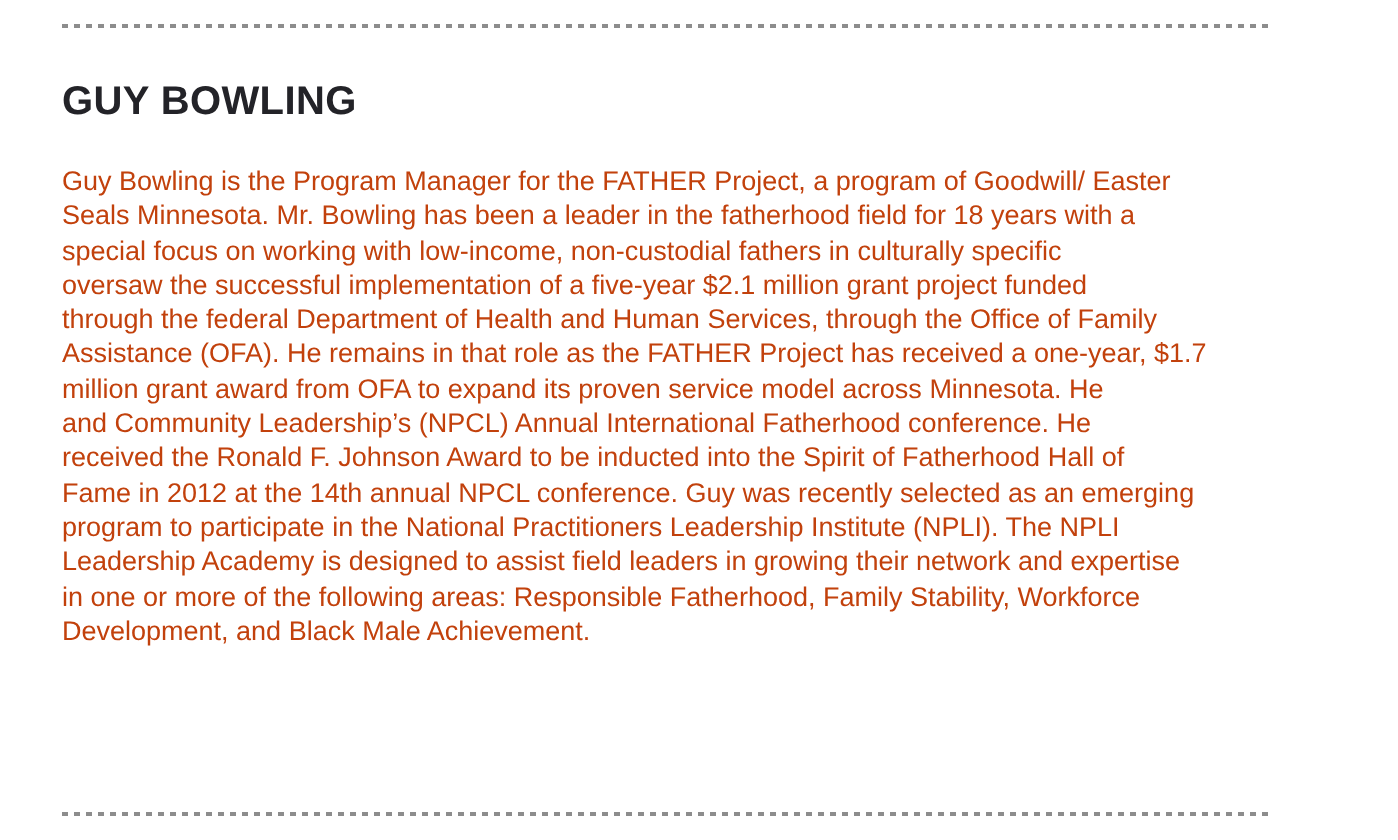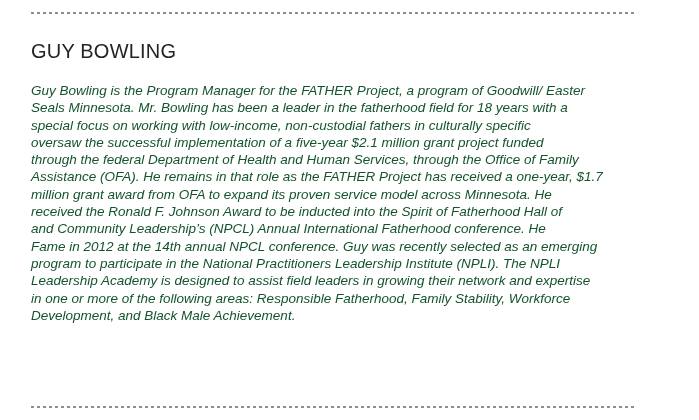--- a/index.html
+++ b/index.html
@@ -23,55 +23,54 @@
   }
   .divider.top    { top: 12px; }
   .divider.bottom { top: 406px; }
   h1.name {
     position: absolute;
     left: 31px;
     top: 39px;
     margin: 0;
     font-size: 20px;
     line-height: 24px;
-    font-weight: 400;
+    font-weight: 700;
     letter-spacing: 0.2px;
     color: #232328;
     white-space: nowrap;
   }
   .bio {
     position: absolute;
     left: 31px;
     top: 82px;
     width: 612px;
-    color: #14532d;
+    color: #c2410c;
     font-size: 13.5px;
-    font-style: italic;
   }
   .bio .bio-line {
     line-height: 17.3px;
     white-space: nowrap;
   }
 </style>
 </head>
 <body>
 
 <div class="page">
   <div class="divider top"></div>
   <h1 class="name">GUY BOWLING</h1>
   <div class="bio">
       <div class="bio-line">Guy Bowling is the Program Manager for the FATHER Project, a program of Goodwill/ Easter</div>
       <div class="bio-line">Seals Minnesota. Mr. Bowling has been a leader in the fatherhood field for 18 years with a</div>
       <div class="bio-line">special focus on working with low-income, non-custodial fathers in culturally specific</div>
       <div class="bio-line">oversaw the successful implementation of a five-year $2.1 million grant project funded</div>
       <div class="bio-line">through the federal Department of Health and Human Services, through the Office of Family</div>
       <div class="bio-line">Assistance (OFA). He remains in that role as the FATHER Project has received a one-year, $1.7</div>
       <div class="bio-line">million grant award from OFA to expand its proven service model across Minnesota. He</div>
+      <div class="bio-line">and Community Leadership’s (NPCL) Annual International Fatherhood conference. He</div>
       <div class="bio-line">received the Ronald F. Johnson Award to be inducted into the Spirit of Fatherhood Hall of</div>
-      <div class="bio-line">and Community Leadership’s (NPCL) Annual International Fatherhood conference. He</div>
       <div class="bio-line">Fame in 2012 at the 14th annual NPCL conference. Guy was recently selected as an emerging</div>
       <div class="bio-line">program to participate in the National Practitioners Leadership Institute (NPLI). The NPLI</div>
       <div class="bio-line">Leadership Academy is designed to assist field leaders in growing their network and expertise</div>
       <div class="bio-line">in one or more of the following areas: Responsible Fatherhood, Family Stability, Workforce</div>
       <div class="bio-line">Development, and Black Male Achievement.</div>
     </div>
   <div class="divider bottom"></div>
 </div>
 
 </body></html>

